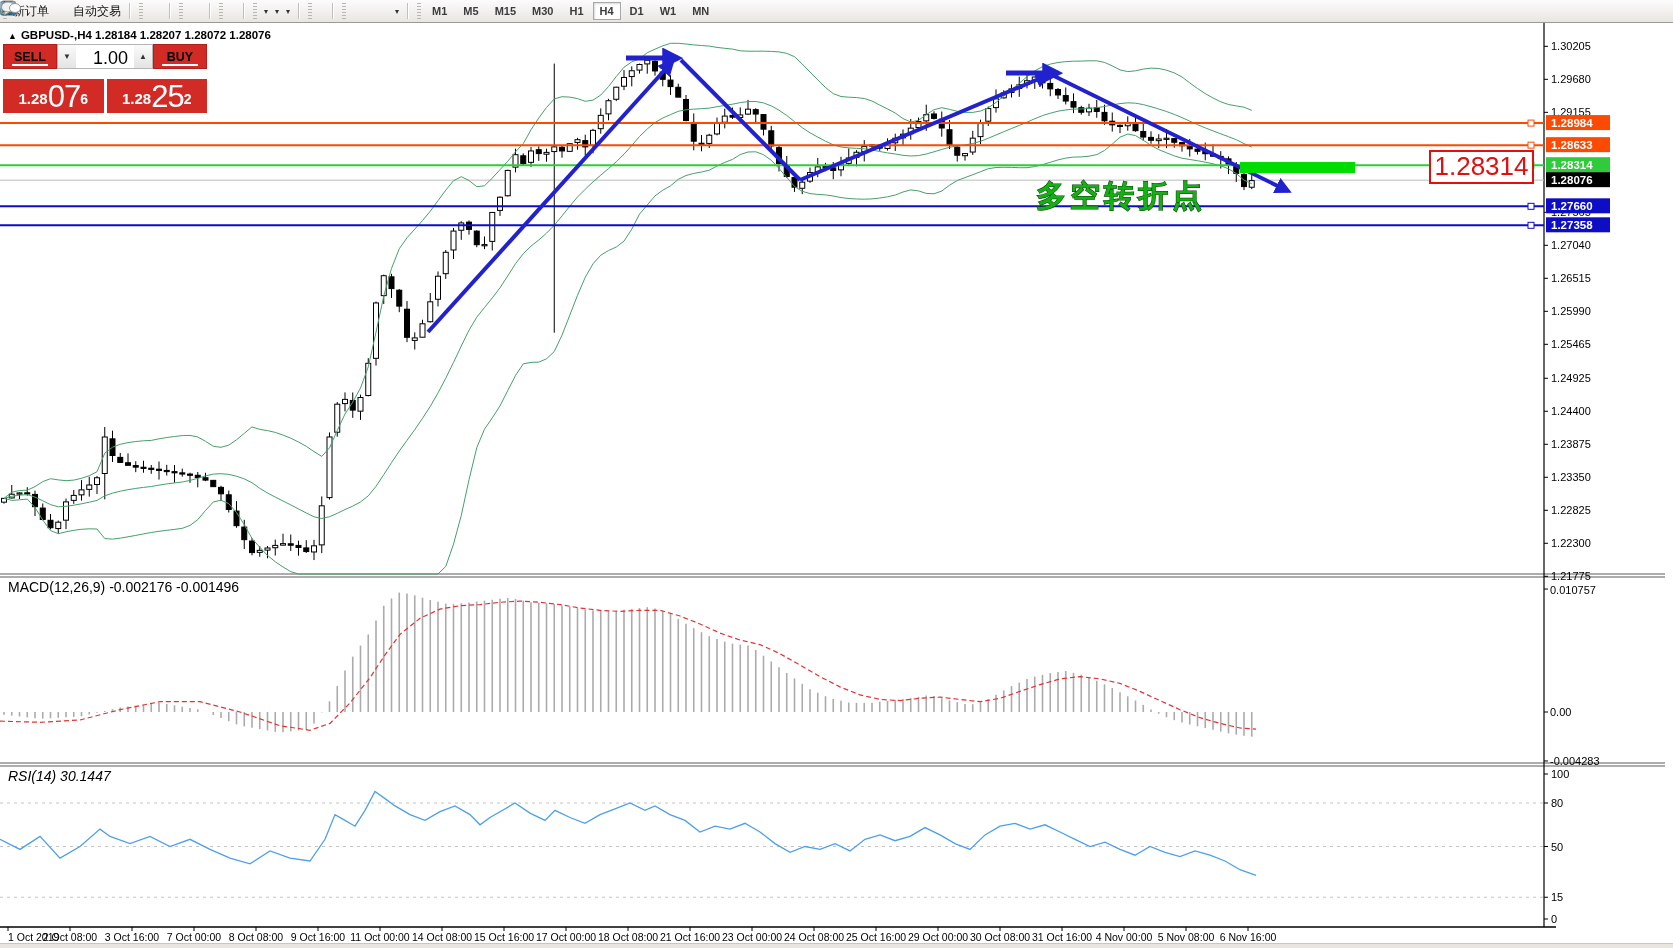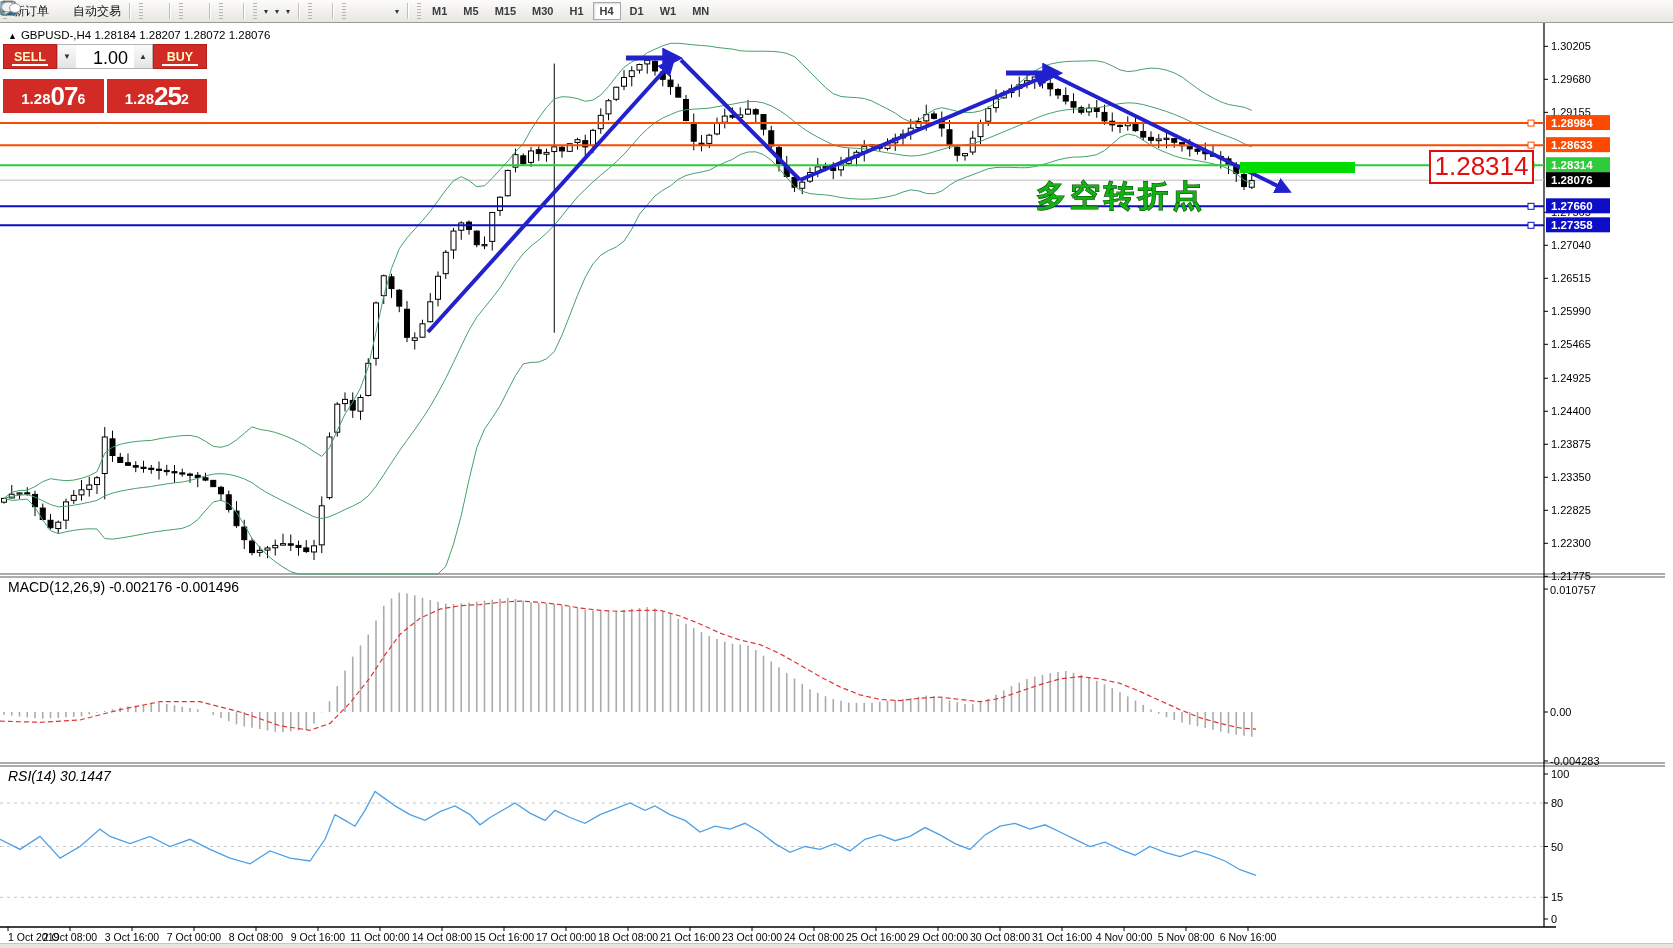--- a/index.html
+++ b/index.html
@@ -10,36 +10,36 @@
            background:linear-gradient(#fcfcfc,#e9e6e1);border-bottom:1px solid #9a9a9a;
            display:flex;align-items:center;z-index:30;font-size:12px;color:#111;}
   .tb-btn{display:inline-flex;align-items:center;gap:3px;padding:1px 3px;height:18px;cursor:default;}
   .tb-sep{width:1px;height:16px;background:#c2bfba;margin:0 5px;border-right:1px solid #fff;}
   .tb-grip{width:4px;height:16px;margin:0 3px;background:repeating-linear-gradient(#b9b6b0 0 1px,transparent 1px 3px);}
   .tb-caret{font-size:8px;color:#333;margin-left:1px;}
   .tf-btn{font-weight:bold;font-size:11px;color:#3c3c3c;padding:2px 6px;margin:14px 1px;border:1px solid transparent;}
   .tf-btn.active{background:#fff;border:1px solid #a8a8a8;box-shadow:inset 1px 1px 2px rgba(0,0,0,.15);}
   .tb-right{margin-left:auto;display:flex;align-items:center;margin-right:8px;gap:10px;}
   
-  .chart-title{position:absolute;left:8px;top:29px;z-index:20;font-size:11.5px;font-weight:normal;color:#000;}
+  .chart-title{position:absolute;left:8px;top:29px;z-index:20;font-size:11.5px;font-weight:bold;color:#000;}
   .chart-title .mk{font-size:9px;margin-right:4px;}
   .trade-panel{position:absolute;left:3px;top:44px;width:204px;z-index:25;}
   .tp-row1{display:flex;height:25px;gap:0;}
-  .btn-sell,.btn-buy{width:52px;background:#d22b26;color:#fef9c3;font-size:12.5px;font-weight:bold;
+  .btn-sell,.btn-buy{width:52px;background:#d22b26;color:#000000;font-size:12.5px;font-weight:bold;
       border:1px solid #b01f1b;display:flex;align-items:center;justify-content:center;position:relative;}
   .btn-sell::after,.btn-buy::after{content:"";position:absolute;bottom:2px;left:8px;right:8px;height:2px;background:#fff;}
   .vol-box{flex:1;display:flex;border:1px solid #b5b5b5;background:#fff;}
   .vol-btn{width:18px;background:linear-gradient(#fafafa,#e4e4e4);border:0;font-size:8px;color:#333;
            display:flex;align-items:center;justify-content:center;}
   .vol-val{flex:1;text-align:right;font-size:18px;padding:3px 6px 0 0;color:#000;}
   .tp-row2{display:flex;gap:3px;margin-top:10px;}
   .px-cell{flex:1;background:#d22b26;color:#fff;height:33px;display:flex;align-items:flex-end;
            justify-content:center;padding-bottom:1px;}
   .px-small{font-size:15px;font-weight:bold;line-height:26px;}
-  .px-big{font-size:26px;font-weight:bold;line-height:31px;letter-spacing:-1px;}
+  .px-big{font-size:31px;font-weight:normal;line-height:31px;letter-spacing:-1px;}
   .px-sup{font-size:14px;font-weight:bold;line-height:40px;align-self:flex-start;}
   .ind-label{position:absolute;z-index:20;font-size:14px;color:#000;left:8px;}
   .bottom-strip{position:absolute;left:0;top:943px;width:1673px;height:5px;background:#e8e5de;border-top:1px solid #c9c6c0;}
   svg{position:absolute;top:0;left:0;}
   text{font-family:"Liberation Sans",sans-serif;}
 </style>
 </head>
 <body>
 
 <div class="screen">

